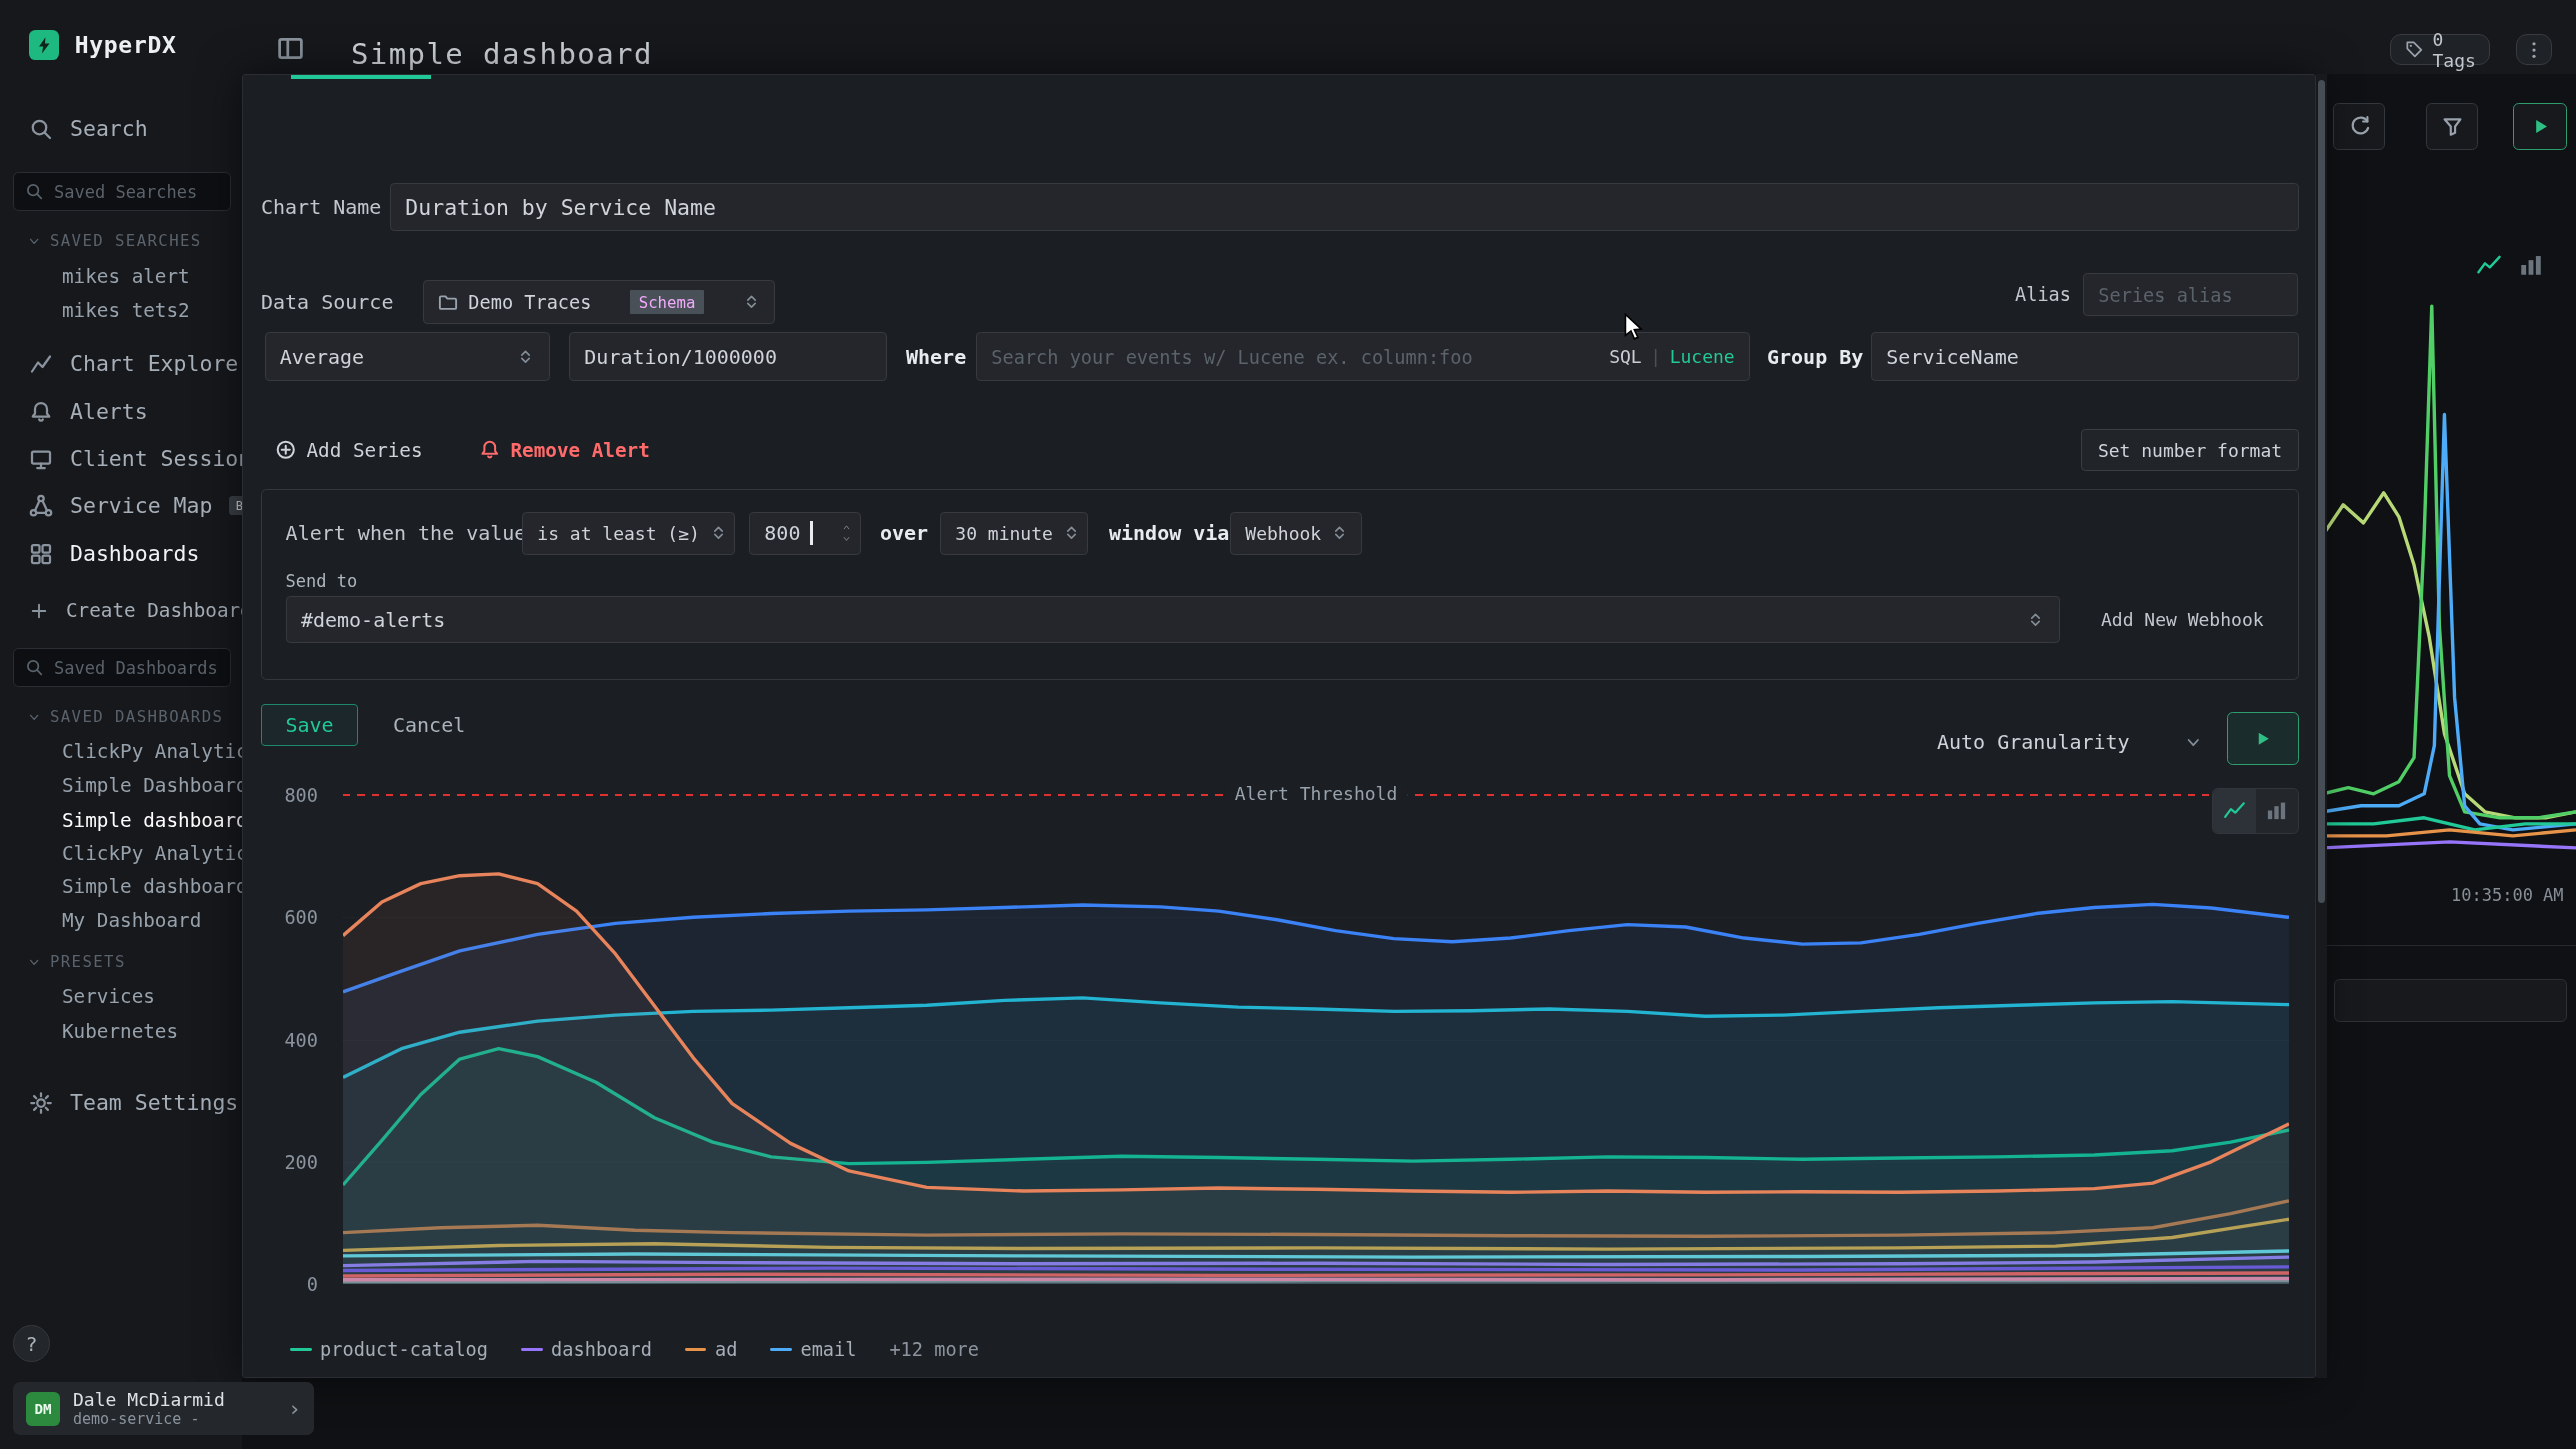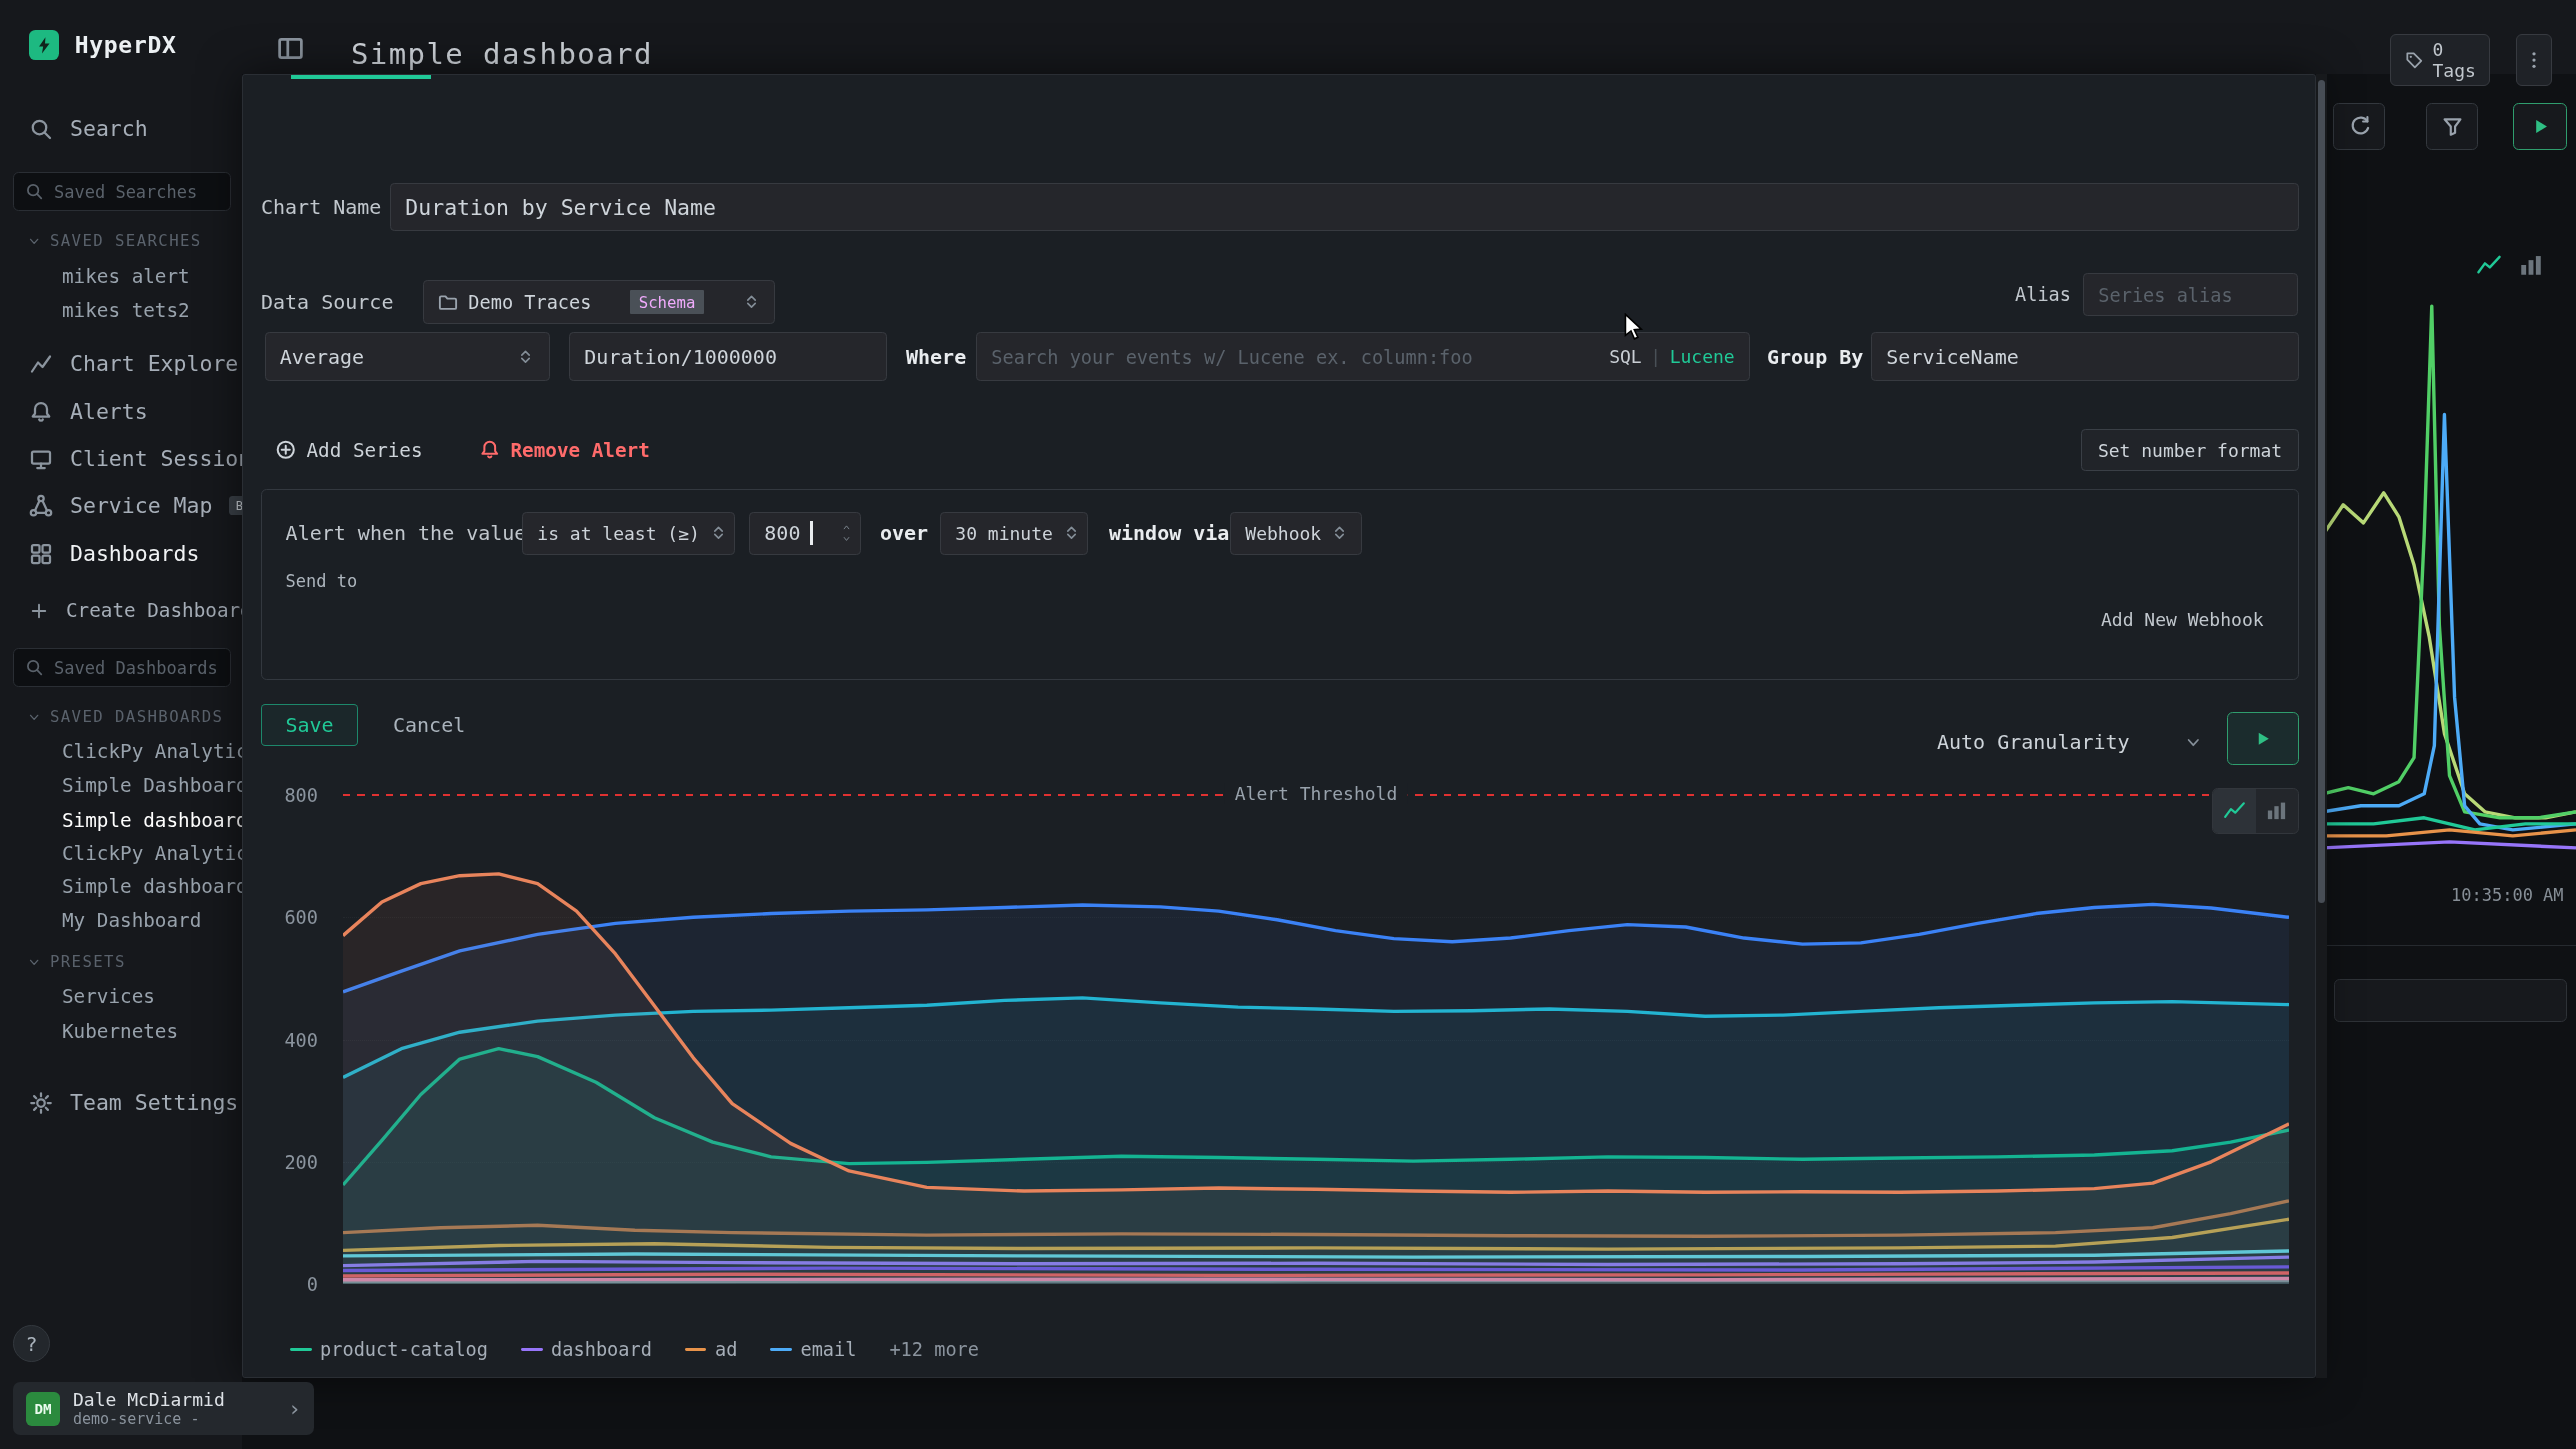--- a/index.html
+++ b/index.html
@@ -41,21 +41,21 @@
              display:flex;align-items:center;gap:13px;padding:0 13px}
   .avatar{width:34px;height:34px;border-radius:5.7px;background:#2b8a3e;color:#eafbef;font-size:14.3px;font-weight:bold;
           display:flex;align-items:center;justify-content:center}
   .uname{font-size:18px;color:#dde1e6;line-height:1.2}
   .usub{font-size:15px;color:#8b949e}
   .uchev{margin-left:auto;color:#8b949e;font-size:21.5px}
 
   
   .collapse-btn{position:absolute;left:34px;top:34px;width:29px;height:29px;color:#8b949e}
   .page-title{position:absolute;left:109px;top:37px;font-size:29px;color:#cfd4da;letter-spacing:1.4px;white-space:nowrap}
-  .hbtn{position:absolute;top:34px;height:52px;background:#1f2227;border:0.7px solid #373a40;border-radius:6px;
+  .hbtn{position:absolute;top:34px;height:31px;background:#1f2227;border:0.7px solid #373a40;border-radius:11px;
         display:flex;align-items:center;gap:8.6px;padding:0 14.3px;color:#c1c7cd;font-size:18px;cursor:pointer}
   .hbtn .ic{width:18.6px;height:18.6px;color:#9aa3ad}
   .kebab{justify-content:center;width:36px;padding:0}
 
   
   .bgbtn{position:absolute;width:52px;height:47px;background:#17191d;border:0.7px solid #33383e;border-radius:5.7px;
          display:flex;align-items:center;justify-content:center;color:#9aa3ad}
   .bgbtn .ic{width:23px;height:23px}
   .bgbtn.green{border-color:#2f9e6e;color:#2fbf84}
   .tile-icons{position:absolute;left:2234px;top:178px;display:flex;gap:15.7px;align-items:center}
@@ -492,20 +492,29 @@
     <div class="sel" style="left:968px;top:21.5px;width:132px;height:43px;font-size:18px">
       <span>Webhook</span>
       <span class="ic updown">
           <svg viewBox="0 0 16 16">
             <polyline points="4.5,6.5 8,3 11.5,6.5"></polyline>
             <polyline points="4.5,9.5 8,13 11.5,9.5"></polyline>
           </svg>
         </span>
     </div>
     <div class="flabel" style="left:23.6px;top:76px;height:29px;font-size:17px;color:#adb5bd">Send to</div>
+    <div class="sel" style="left:23.6px;top:106px;width:1774px;height:47px">
+      <span>#demo-alerts</span>
+      <span class="ic updown">
+          <svg viewBox="0 0 16 16">
+            <polyline points="4.5,6.5 8,3 11.5,6.5"></polyline>
+            <polyline points="4.5,9.5 8,13 11.5,9.5"></polyline>
+          </svg>
+        </span>
+    </div>
     <div class="flabel" style="left:1839px;top:106px;height:47px;font-size:18px">Add New Webhook</div>
   </div>
 
   <div class="save-btn">Save</div>
   <div class="cancel-btn">Cancel</div>
   <div class="gran">
     <span>Auto Granularity</span>
     <span class="ic chev">
         <svg viewBox="0 0 16 16">
           <polyline points="4,6 8,10.5 12,6"></polyline>

